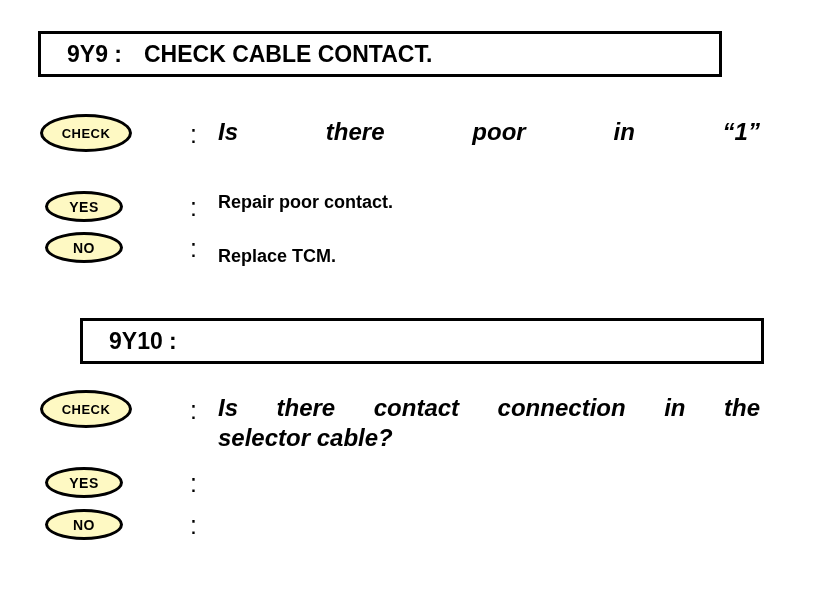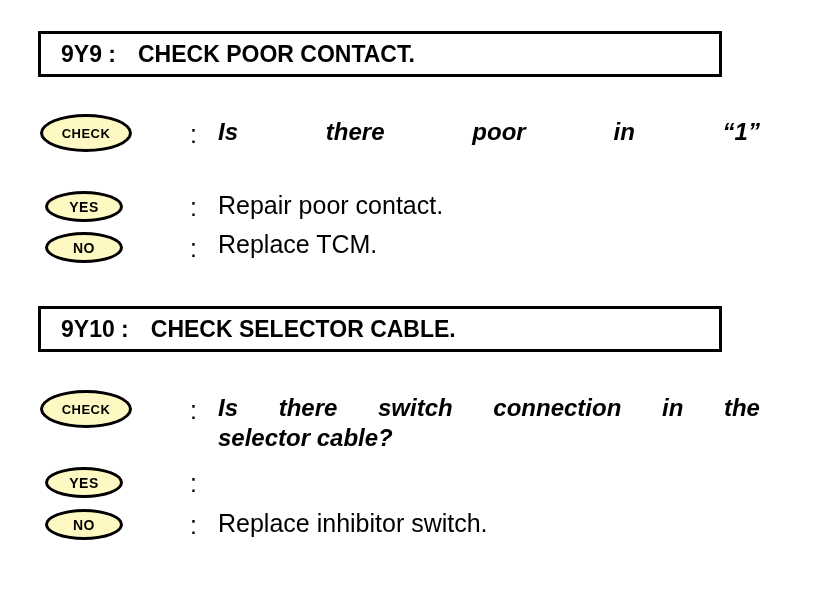--- a/index.html
+++ b/index.html
@@ -38,21 +38,21 @@
     left: 0; top: 0;
     width: 100%;
     height: 100%;
     display: flex;
     align-items: center;
   }
   .step-code {
     font-size: 23px;
     font-weight: bold;
     letter-spacing: 0px;
-    padding-left: 20px;
+    padding-left: 26px;
     white-space: pre;
   }
   .step-title {
     font-size: 23px;
     font-weight: bold;
     padding-left: 22px;
     white-space: pre;
   }
 
   
@@ -94,22 +94,22 @@
     position: absolute;
     left: 152px;
     font-size: 25px;
     font-weight: normal;
     line-height: 1;
   }
 
   .answer-text {
     position: absolute;
     left: 180px;
-    font-size: 25px;
-    font-weight: normal;
+    font-size: 18px;
+    font-weight: bold;
     white-space: pre;
     line-height: 1;
   }
 
   
   .question {
     position: absolute;
     left: 180px;
     width: 542px;
     font-size: 24px;
@@ -130,21 +130,21 @@
   .q-line-justified > span { white-space: pre; }
 </style>
 </head>
 <body>
 
 <div class="page">
 
   <div class="step-header" style="top:31px;">
     <div class="inner">
       <span class="step-code">9Y9 :</span>
-      <span class="step-title">CHECK POOR CONTACT.</span>
+      <span class="step-title">CHECK CABLE CONTACT.</span>
     </div>
   </div>
 
   <div class="row" style="top:114px; height:66px;">
     <div class="badge badge-check">CHECK</div>
     <span class="colon" style="top:8px;">:</span>
     <div class="question" style="top:3px;">
       <span class="q-line-justified">
         <span>Is</span>
         <span>there</span>
@@ -157,50 +157,48 @@
 
   <div class="row" style="top:191px; height:38px;">
     <div class="badge badge-yn">YES</div>
     <span class="colon" style="top:4px;">:</span>
     <span class="answer-text" style="top:2px;">Repair poor contact.</span>
   </div>
 
   <div class="row" style="top:232px; height:38px;">
     <div class="badge badge-yn">NO</div>
     <span class="colon" style="top:4px;">:</span>
-    <span class="answer-text" style="top:0;">Replace TCM.</span>
-  </div>
-
-  <div class="step-header" style="top:306px;">
+    <span class="answer-text" style="top:15px;">Replace TCM.</span>
+  </div>
+
+  <div class="step-header" style="top:318px;margin-left:42px;">
     <div class="inner">
       <span class="step-code">9Y10 :</span>
-      <span class="step-title">CHECK SELECTOR CABLE.</span>
     </div>
   </div>
 
   <div class="row" style="top:390px; height:66px;">
     <div class="badge badge-check">CHECK</div>
     <span class="colon" style="top:8px;">:</span>
     <div class="question" style="top:3px;">
       <span class="q-line-justified">
         <span>Is</span>
         <span>there</span>
-        <span>switch</span>
+        <span>contact</span>
         <span>connection</span>
         <span>in</span>
         <span>the</span>
       </span>
       <span class="q-line">selector cable?</span>
     </div>
   </div>
 
   <div class="row" style="top:467px; height:38px;">
     <div class="badge badge-yn">YES</div>
     <span class="colon" style="top:4px;">:</span>
   </div>
 
   <div class="row" style="top:509px; height:38px;">
     <div class="badge badge-yn">NO</div>
     <span class="colon" style="top:4px;">:</span>
-    <span class="answer-text" style="top:2px;">Replace inhibitor switch.</span>
   </div>
 
 </div>
 
 </body></html>

